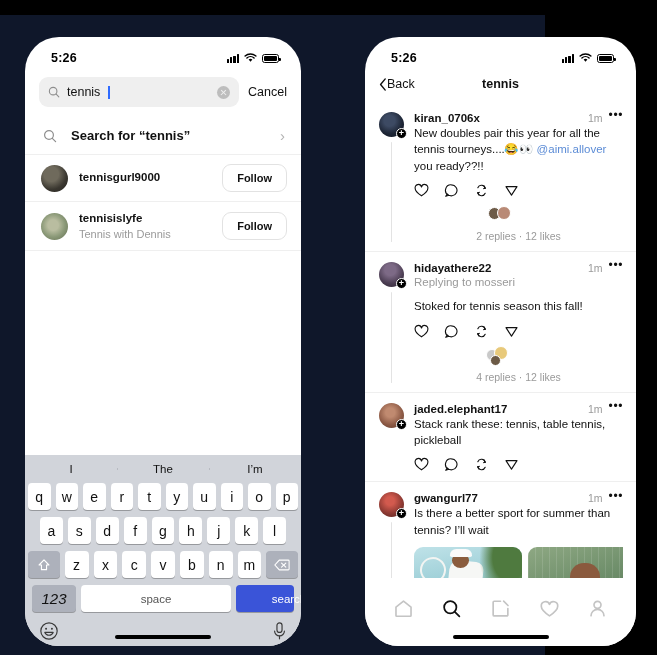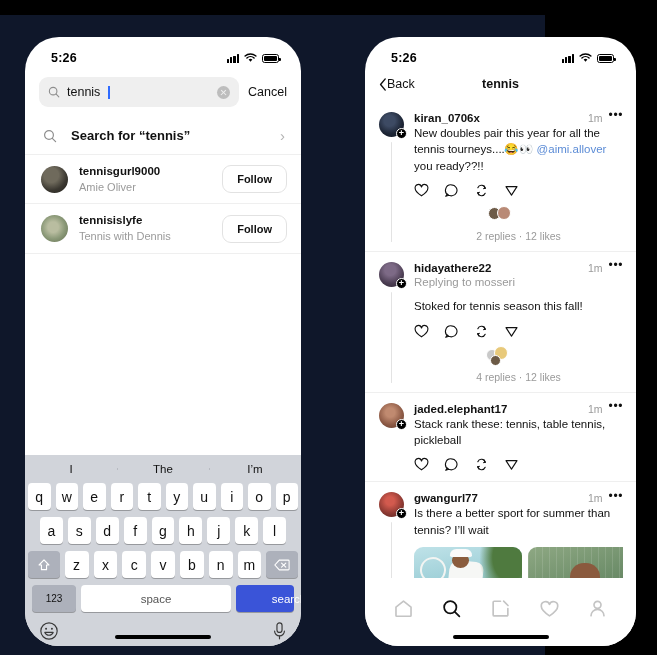--- a/index.html
+++ b/index.html
@@ -93,21 +93,21 @@
   .kb-rows { padding: 0 3px; }
   .kb-row { display:flex; justify-content:center; gap:5px; margin-bottom:7px; }
   .key {
     background:#fff; border-radius:4px; height:27px; width:24px;
     display:flex; align-items:center; justify-content:center;
     font-size:14px; color:#111; box-shadow:0 1px 0 rgba(0,0,0,.28);
   }
   .kb-row.r2 { padding: 0 12px; }
   .kb-row.r3 { padding: 0 0; }
   .key.wide { width:32px; background:#adb1bb; }
-  .key.num { width:44px; background:#adb1bb; font-size:10px; }
+  .key.num { width:44px; background:#adb1bb; font-size:15px;font-style:italic; }
   .key.space { flex:1; background:#fff; font-size:11.5px; color:#555; }
   .key.search { width:58px; background:#3a54d8; color:#fff; font-size:11.5px; font-weight:normal;padding-left:48px; }
   .kb-row.r4 { padding: 0 4px; margin-bottom: 4px; }
   .kb-bottom { display:flex; align-items:center; justify-content:space-between;
     padding: 3px 14px 4px 14px; height:30px; }
   .home-ind { position:absolute; left:50%; transform:translateX(-50%); bottom:7px;
     width:96px; height:4px; border-radius:3px; background:#000; }
 
   
   .thread-header { display:flex; align-items:center; padding: 6px 14px 11px 14px; position:relative; }
@@ -196,21 +196,20 @@
           <line x1="9.3" y1="9.3" x2="12.6" y2="12.6" stroke="#8e8e8e" stroke-width="1.2" stroke-linecap="round"></line>
         </svg>
         <div class="label">Search for “tennis”</div>
         <div class="chev">›</div>
       </div>
 
       <div class="user-row">
         <div class="avatar av-a"></div>
         <div class="u-text">
           <div class="u-name">tennisgurl9000</div>
-          <div class="u-sub">Amie Oliver</div>
         </div>
         <button class="follow-btn">Follow</button>
       </div>
 
       <div class="user-row">
         <div class="avatar av-b"></div>
         <div class="u-text">
           <div class="u-name">tennisislyfe</div>
           <div class="u-sub">Tennis with Dennis</div>
         </div>

